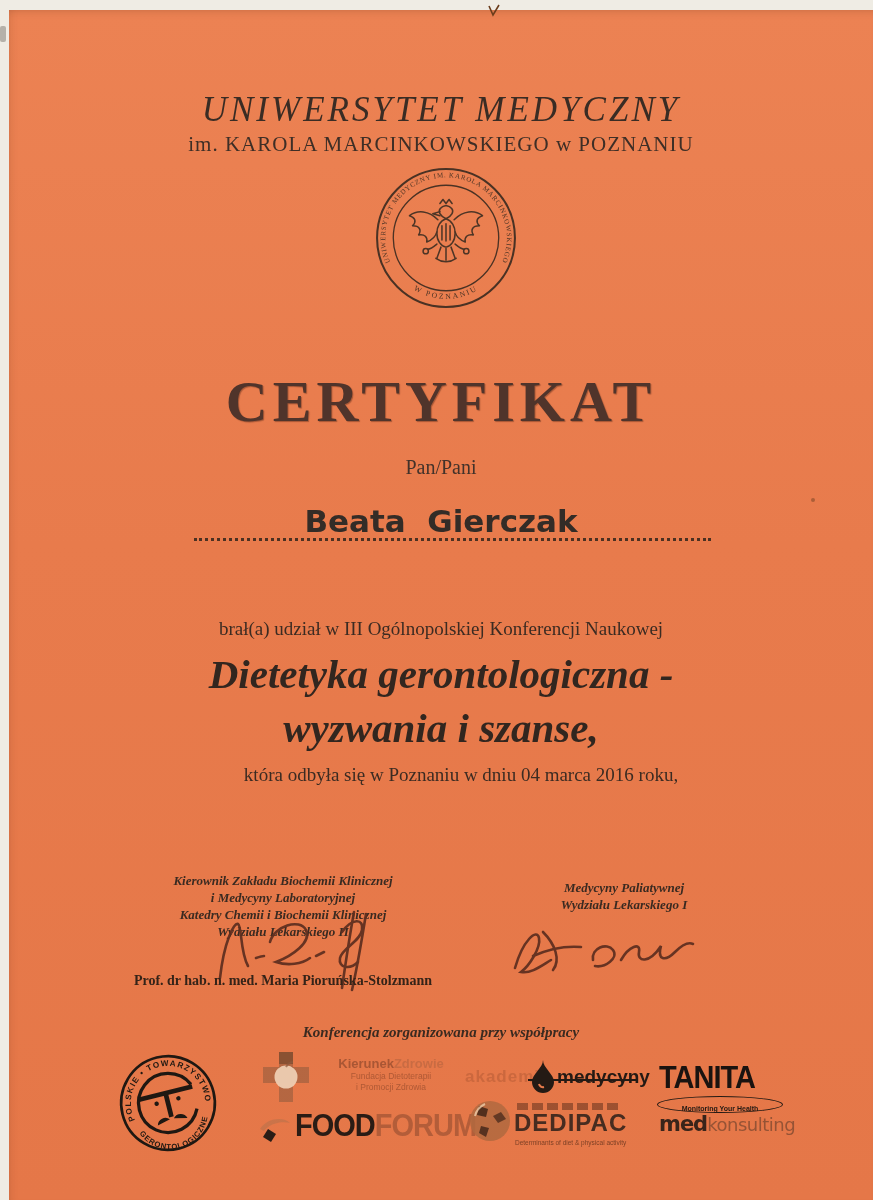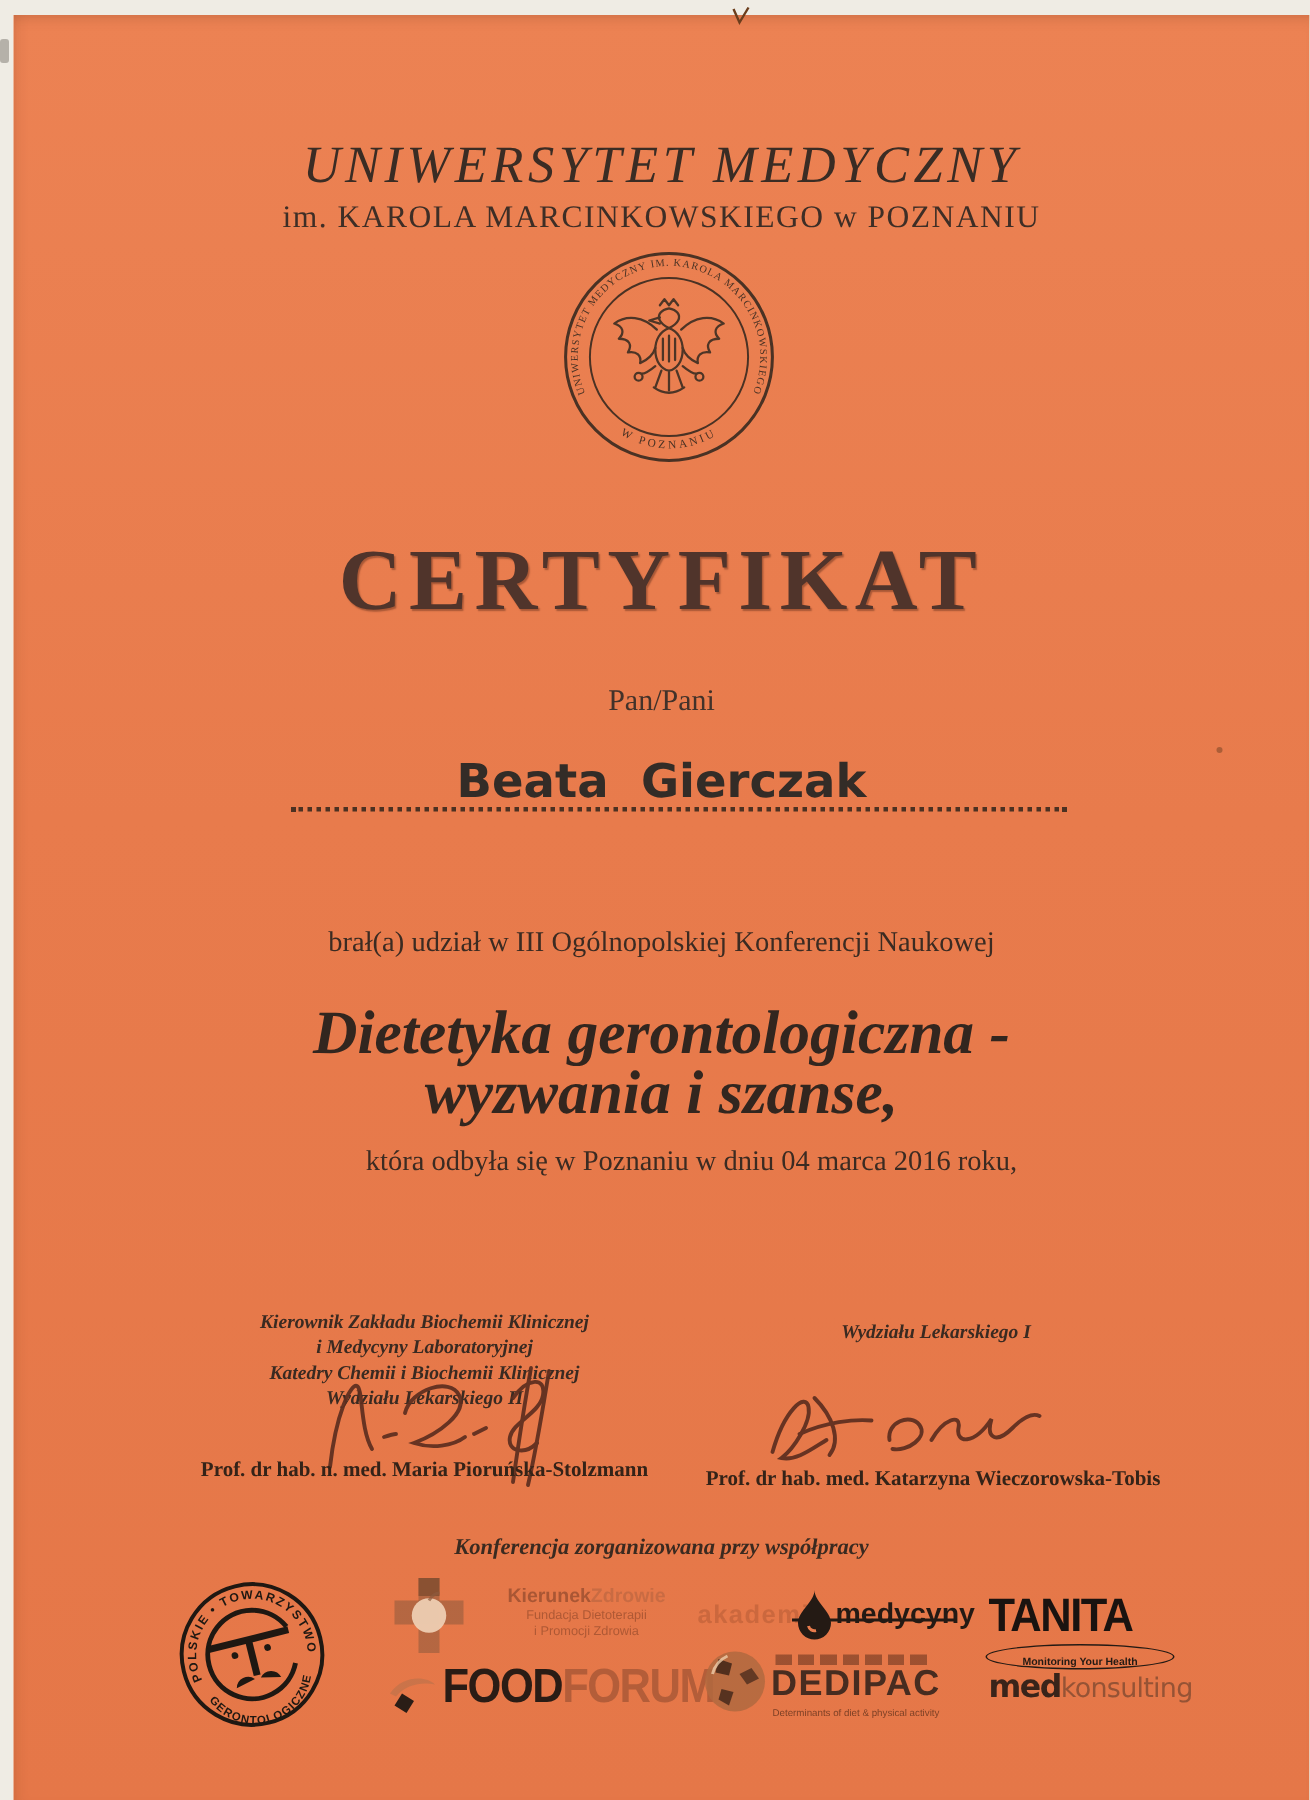--- a/index.html
+++ b/index.html
@@ -14,31 +14,31 @@
     position:absolute;left:9px;top:10px;right:0;bottom:0;
     background:linear-gradient(180deg,#ec8253 0%,#e87b4c 45%,#e57748 100%);
     box-shadow:inset 0 8px 10px -8px rgba(80,40,20,.25), inset 8px 0 10px -8px rgba(80,40,20,.18);
   }
   .abs{position:absolute;}
   .ctr{left:0;right:0;text-align:center;}
 
   .univ-name{top:80px;font-size:35px;letter-spacing:3px;color:#3a2c24;font-style:italic;}
   .univ-patron{top:122px;font-size:21px;letter-spacing:1px;color:#3e2e26;}
 
-  .heading{top:343px;font-size:58px;font-weight:bold;letter-spacing:5px;color:#50342b;
+  .heading{top:358px;font-size:58px;font-weight:bold;letter-spacing:5px;color:#50342b;
     text-shadow:1px 1px 1px rgba(45,18,8,.35);}
   .salutation{top:446px;font-size:20px;color:#42322a;}
 
   .dotted-line{top:528px;left:185px;width:517px;border-bottom:3px dotted rgba(48,36,27,.85);}
   .recipient{top:493px;font-size:31px;font-weight:bold;color:#332c27;
     font-family:"DejaVu Sans","Liberation Sans",sans-serif;white-space:pre;}
 
   .participation{top:608px;font-size:19px;color:#3b2b22;}
   .conf-title{font-size:41px;font-weight:bold;font-style:italic;color:#32261f;}
-  .conf-title.l1{top:654px;}
+  .conf-title.l1{top:640px;}
   .conf-title.l2{top:694px;}
   .event-details{top:754px;font-size:19px;color:#3b2b22;padding-left:40px;}
 
   .sig-block{font-size:13px;font-style:italic;font-weight:bold;line-height:1.32;color:#3a2a21;text-align:center;}
   .sig-block.left{left:118px;width:312px;top:862px;}
   .sig-block.right{left:462px;width:306px;top:869px;}
   .sig-name{font-size:14px;font-weight:bold;color:#342318;text-align:center;}
   .sig-name.left{left:92px;width:364px;top:963px;}
   .sig-name.right{left:446px;width:334px;top:969px;}
   .sig-svg{overflow:visible;}
@@ -147,32 +147,32 @@
         <path d="M 56,34 C 60,18 86,10 92,22 C 98,34 78,48 62,54 C 74,58 88,56 96,50"></path>
         <path d="M 102,48 l 8,-4"></path>
         <path d="M 128,24 C 138,10 150,10 148,22 C 146,34 128,40 126,50 C 124,60 136,62 144,54"></path>
         <path d="M 140,4 C 136,26 132,52 128,80"></path>
         <path d="M 152,6 C 148,30 144,56 138,82"></path>
       </g>
     </svg>
     <div class="abs sig-name left">Prof. dr hab. n. med. Maria Pioruńska-Stolzmann</div>
 
     <div class="abs sig-block right">
+      <div>Medycyny Paliatywnej</div>
       <div>Wydziału Lekarskiego I</div>
     </div>
     <svg class="abs sig-svg" style="left:498px;top:906px;" width="215" height="64" viewBox="0 0 215 64">
       <g stroke="#5d2e1f" stroke-width="2.6" fill="none" stroke-linecap="round" opacity="0.92">
         <path d="M 8,52 C 16,24 30,12 32,22 C 34,32 22,50 14,56 C 24,58 34,50 44,44"></path>
         <path d="M 36,16 C 48,28 54,44 46,54"></path>
         <path d="M 26,40 C 44,32 62,30 74,31"></path>
         <path d="M 86,44 C 84,32 100,26 106,34 C 112,42 98,52 88,50"></path>
         <path d="M 114,44 C 122,30 134,26 132,36 C 130,46 142,48 154,30 C 150,44 158,46 168,36 C 176,28 182,26 186,28"></path>
       </g>
     </svg>
-    <div class="abs sig-name right">Prof. dr hab. med. Katarzyna Wieczorowska-Tobis</div>
 
     <div class="abs ctr coop">Konferencja zorganizowana przy współpracy</div>
 
     <svg class="abs" style="left:102px;top:1036px;transform:rotate(-14deg);" width="114" height="114" viewBox="0 0 112 112">
       <defs>
         <path id="ptgTopArc" d="M 24.4,74.3 A 36.5 36.5 0 1 1 87.6,74.3" fill="none"></path>
         <path id="ptgBottomArc" d="M 19.2,68.6 A 37 37 0 0 0 92.8,68.6" fill="none"></path>
       </defs>
       <circle cx="56" cy="56" r="46" fill="none" stroke="#1f1812" stroke-width="2.6"></circle>
       <text font-size="8" font-weight="bold" font-family="Liberation Sans, sans-serif" fill="#1f1812" letter-spacing="1.2" text-anchor="middle">

